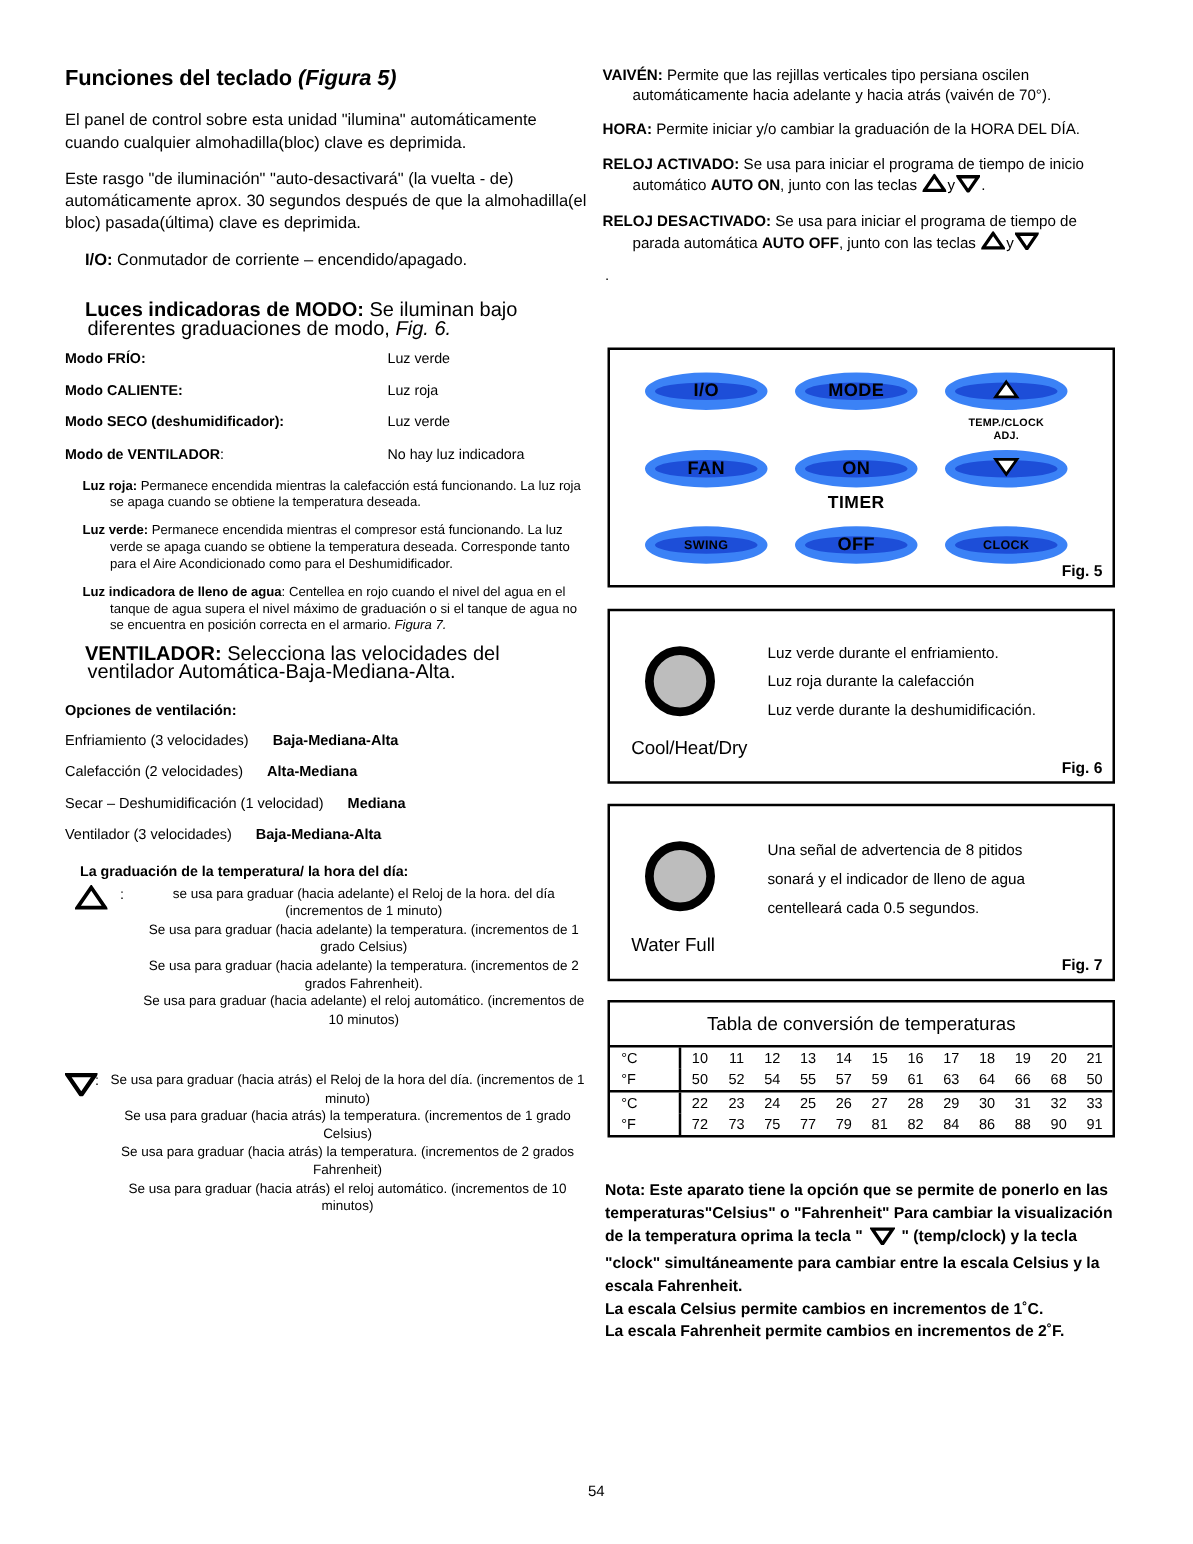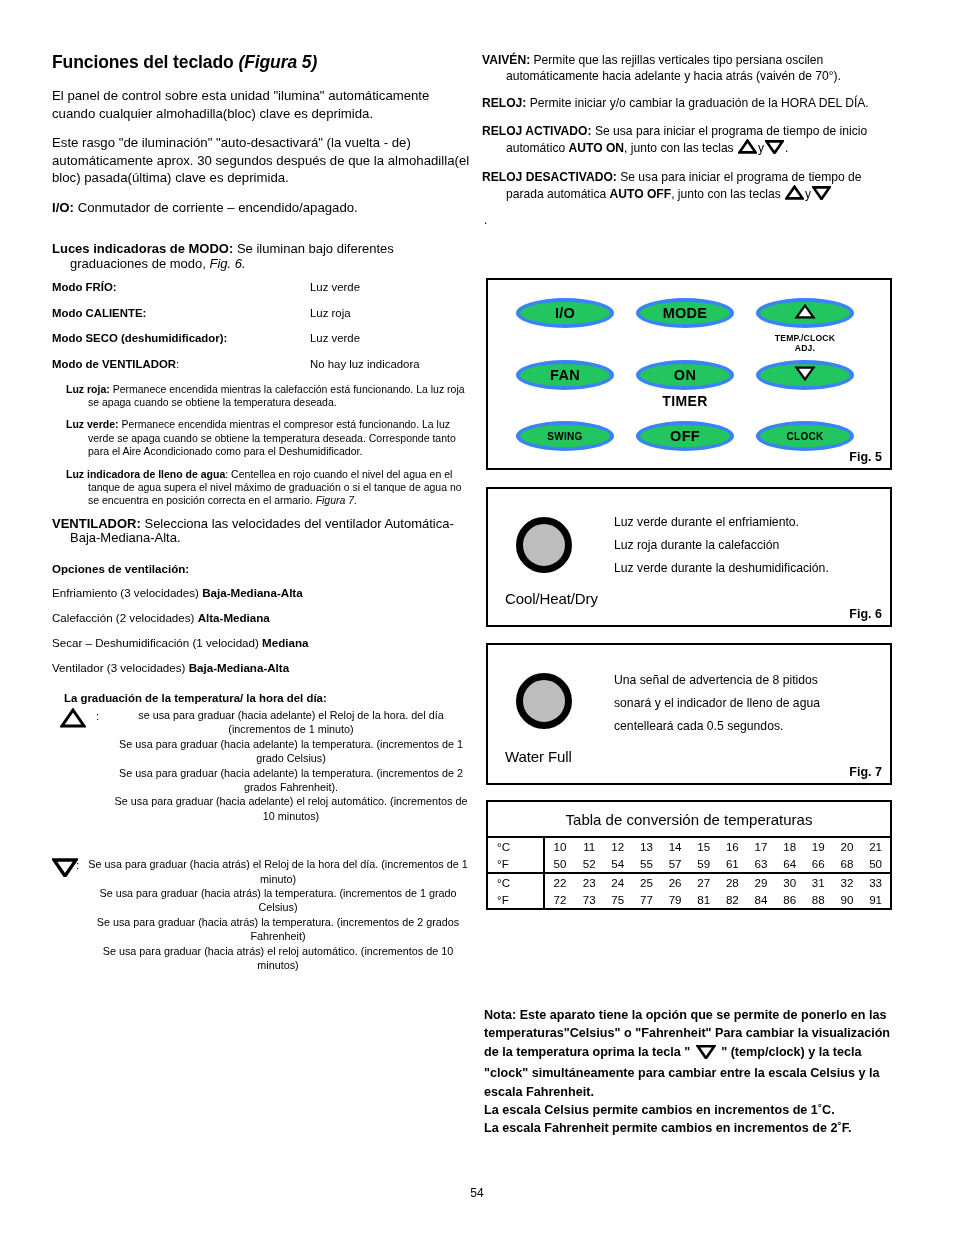--- a/index.html
+++ b/index.html
@@ -43,26 +43,26 @@
   }
   h1.title .figref {
     font-weight: bold;
     font-style: italic;
   }
   p.body {
     font-size: 13.2px;
     line-height: 17.5px;
     margin: 0 0 12px 0;
   }
-  .b { font-weight: bold; }
+  .b { font-weight: bold; margin-left: 16px; }
   .i { font-style: italic; }
 
   .deflist { margin-top: 26px; }
   .defrow {
-    font-size: 13px;
+    font-size: 16px;
     line-height: 14.6px;
     margin-bottom: 9px;
   }
   .hang {
     padding-left: 18px;
     text-indent: -18px;
   }
   .modeline {
     font-size: 11.4px;
     line-height: 14.6px;
@@ -161,23 +161,23 @@
   
   #fig5 { left: 486px; top: 278px; width: 406px; height: 192px; }
   .keypad {
     position: absolute;
     left: 0; top: 0; right: 0; bottom: 0;
   }
   .btn {
     position: absolute;
     width: 98px;
     height: 30px;
-    border: 4px solid #3b82f6;
+    border: 8px solid #3b82f6;
     border-radius: 50%;
-    background: #22c55e;
+    background: #1d4ed8;
     box-sizing: border-box;
     display: flex;
     align-items: center;
     justify-content: center;
     font-size: 14.5px;
     font-weight: bold;
     letter-spacing: 0.3px;
   }
   .btn.sm { font-size: 10px; }
   .col1 { left: 28px; }
@@ -273,21 +273,21 @@
     border-right: 2.5px solid #000;
   }
   .ct-block1 { border-bottom: 2.5px solid #000; }
   .ct-pad-top td { padding-top: 7px; }
   .ct-pad-bot td { padding-bottom: 7px; }
 
   
   .nota {
     position: absolute;
     left: 484px;
-    top: 1006px;
+    top: 943px;
     width: 418px;
     font-size: 12.6px;
     font-weight: bold;
     line-height: 18.4px;
   }
   .nota .inl { vertical-align: -3px; margin: 0 2px; }
 
   .pagenum {
     position: absolute;
     left: 0;
@@ -399,21 +399,21 @@
 
   </div>
 
   <div class="col-right">
 
     <div class="rdef">
       <span class="lbl">VAIVÉN:</span><span>  Permite que las rejillas verticales tipo persiana oscilen automáticamente hacia adelante y hacia atrás (vaivén de 70°).</span>
     </div>
 
     <div class="rdef">
-      <span class="lbl">RELOJ:</span><span>  Permite iniciar y/o cambiar la graduación de la HORA DEL DÍA.</span>
+      <span class="lbl">HORA:</span><span>  Permite iniciar y/o cambiar la graduación de la HORA DEL DÍA.</span>
     </div>
 
     <div class="rdef">
       <span class="lbl">RELOJ ACTIVADO:</span><span>  Se usa para iniciar el programa de tiempo de inicio automático </span><span class="lbl">AUTO ON</span><span>, junto con las teclas </span><span class="inl"><svg width="19" height="15" viewBox="0 0 26 20">
             <polygon points="13,2 24,18 2,18" fill="#ffffff" stroke="#000000" stroke-width="3.6" stroke-linejoin="miter"></polygon>
           </svg></span><span>y</span><span class="inl"><svg width="19" height="15" viewBox="0 0 26 20">
             <polygon points="2,3 24,3 13,19" fill="#ffffff" stroke="#000000" stroke-width="3.6" stroke-linejoin="miter"></polygon>
           </svg></span><span>.</span>
     </div>
 

